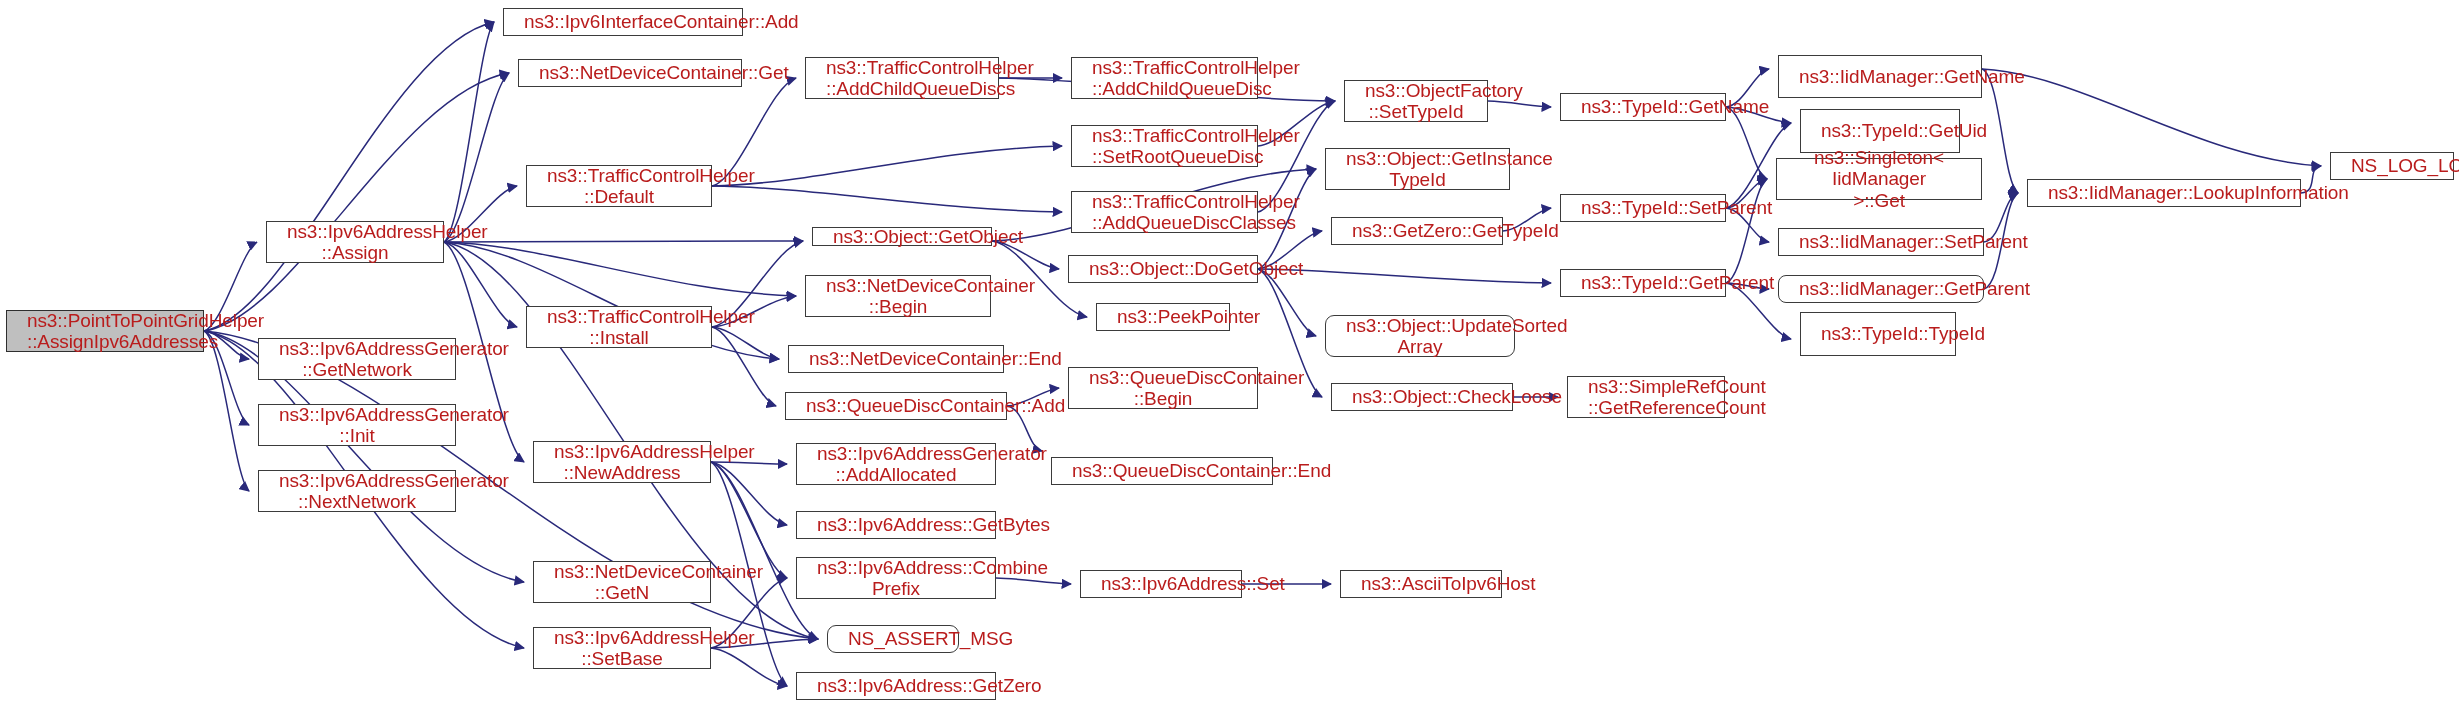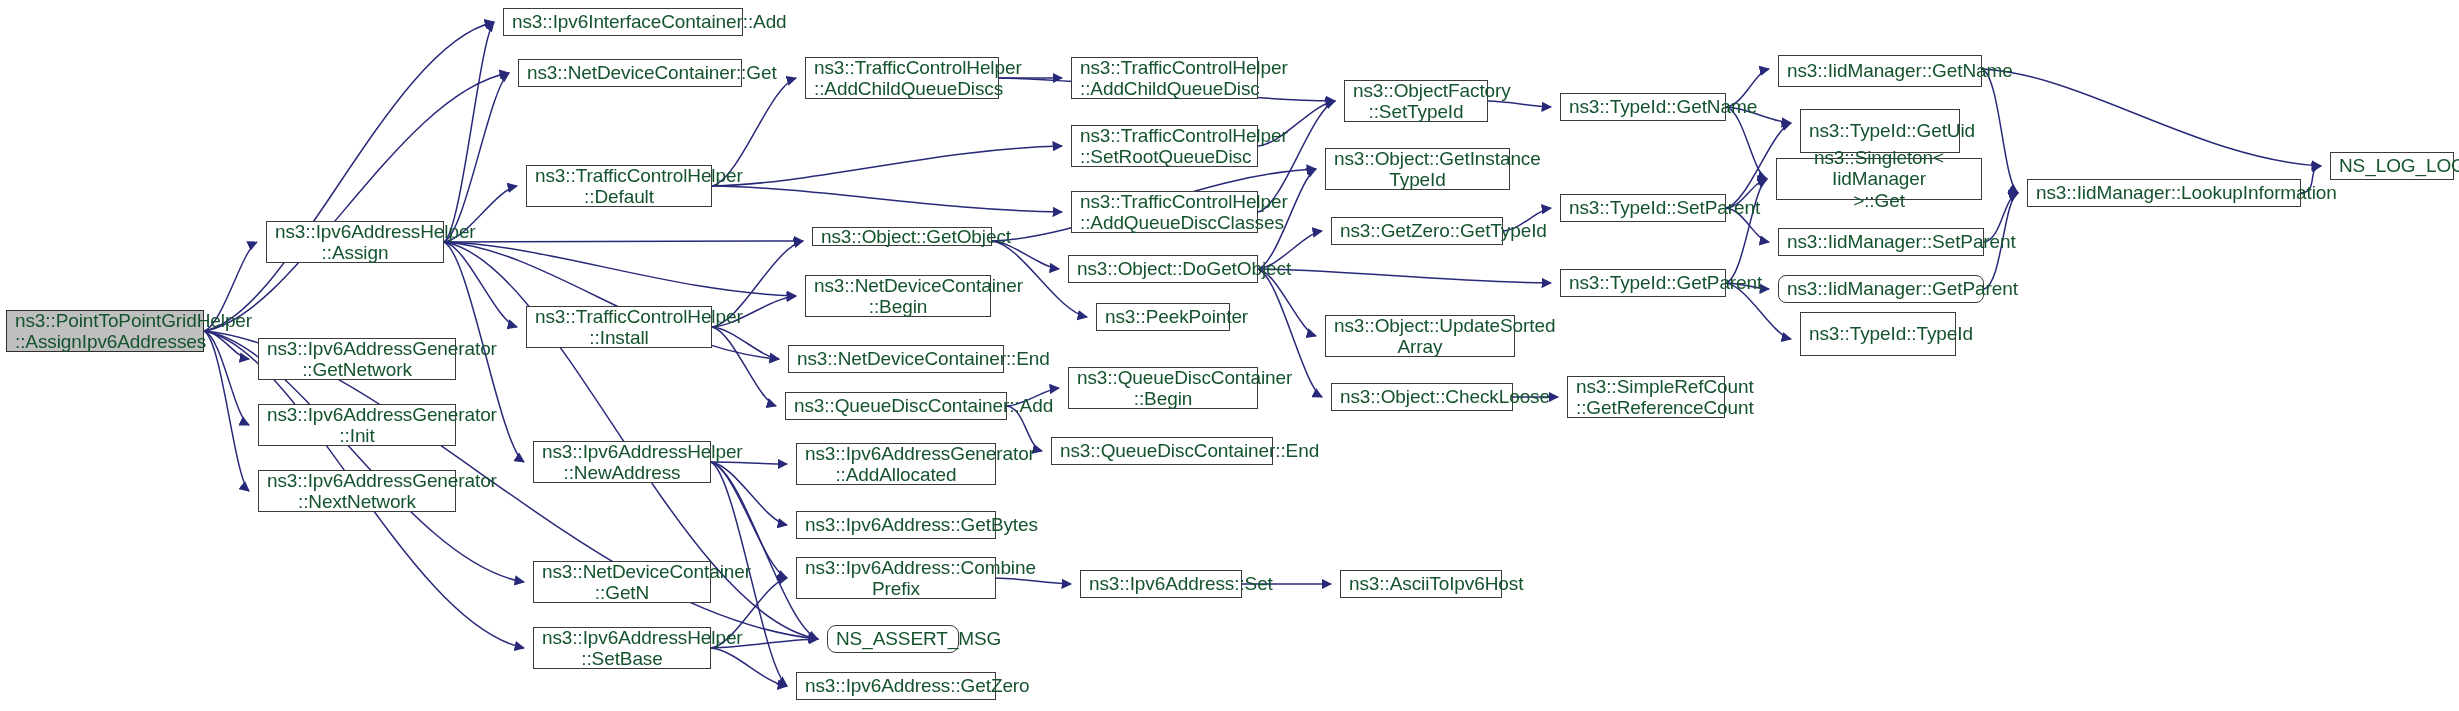--- a/index.html
+++ b/index.html
@@ -22,28 +22,28 @@
     top: 0;
     width: 2459px;
     height: 711px;
     pointer-events: none;
   }
   .gnode {
     position: absolute;
     box-sizing: border-box;
     border: 1.6px solid #3b3b3b;
     background: #ffffff;
-    color: #14532d;
+    color: #b91c1c;
     font-size: 19px;
     line-height: 1.12;
     display: flex;
     align-items: center;
     justify-content: flex-end;
     text-align: center;
-    padding: 1px 8px;
+    padding: 1px 20px;
     white-space: pre-line;
     letter-spacing: -0.1px;
     z-index: 5;
   }
   .gnode.root {
     background: #bfbfbf;
     border-color: #2e2e2e;
   }
   .gnode-label {
     display: block;
@@ -169,36 +169,36 @@
       <div class="gnode" style="left: 1071px; top: 57px; width: 187px; height: 42px;"><span class="gnode-label">ns3::TrafficControlHelper
 ::AddChildQueueDisc</span></div>
       <div class="gnode" style="left: 1071px; top: 125px; width: 187px; height: 42px;"><span class="gnode-label">ns3::TrafficControlHelper
 ::SetRootQueueDisc</span></div>
       <div class="gnode" style="left: 1071px; top: 191px; width: 187px; height: 42px;"><span class="gnode-label">ns3::TrafficControlHelper
 ::AddQueueDiscClasses</span></div>
       <div class="gnode" style="left: 1068px; top: 255px; width: 190px; height: 28px;"><span class="gnode-label">ns3::Object::DoGetObject</span></div>
       <div class="gnode" style="left: 1096px; top: 303px; width: 134px; height: 28px;"><span class="gnode-label">ns3::PeekPointer</span></div>
       <div class="gnode" style="left: 1068px; top: 367px; width: 190px; height: 42px;"><span class="gnode-label">ns3::QueueDiscContainer
 ::Begin</span></div>
-      <div class="gnode" style="left: 1051px; top: 437px; width: 222px; height: 28px;"><span class="gnode-label">ns3::QueueDiscContainer::End</span></div>
+      <div class="gnode" style="left: 1051px; top: 457px; width: 222px; height: 28px;"><span class="gnode-label">ns3::QueueDiscContainer::End</span></div>
       <div class="gnode" style="left: 1080px; top: 570px; width: 162px; height: 28px;"><span class="gnode-label">ns3::Ipv6Address::Set</span></div>
       <div class="gnode" style="left: 1344px; top: 80px; width: 144px; height: 42px;"><span class="gnode-label">ns3::ObjectFactory
 ::SetTypeId</span></div>
       <div class="gnode" style="left: 1325px; top: 148px; width: 185px; height: 42px;"><span class="gnode-label">ns3::Object::GetInstance
 TypeId</span></div>
       <div class="gnode" style="left: 1331px; top: 217px; width: 172px; height: 28px;"><span class="gnode-label">ns3::GetZero::GetTypeId</span></div>
-      <div class="gnode" style="left: 1325px; top: 315px; width: 190px; height: 42px;"><span class="gnode-label">ns3::Object::UpdateSorted
+      <div class="gnode" style="left: 1325px; top: 315px; width: 190px; height: 42px; border-radius: 9px;"><span class="gnode-label">ns3::Object::UpdateSorted
 Array</span></div>
       <div class="gnode" style="left: 1331px; top: 383px; width: 182px; height: 28px;"><span class="gnode-label">ns3::Object::CheckLoose</span></div>
       <div class="gnode" style="left: 1560px; top: 93px; width: 166px; height: 28px;"><span class="gnode-label">ns3::TypeId::GetName</span></div>
       <div class="gnode" style="left: 1560px; top: 194px; width: 166px; height: 28px;"><span class="gnode-label">ns3::TypeId::SetParent</span></div>
       <div class="gnode" style="left: 1560px; top: 269px; width: 166px; height: 28px;"><span class="gnode-label">ns3::TypeId::GetParent</span></div>
       <div class="gnode" style="left: 1567px; top: 376px; width: 158px; height: 42px;"><span class="gnode-label">ns3::SimpleRefCount
 ::GetReferenceCount</span></div>
-      <div class="gnode" style="left: 1778px; top: 55px; width: 204px; height: 32px;"><span class="gnode-label">ns3::IidManager::GetName</span></div>
+      <div class="gnode" style="left: 1778px; top: 55px; width: 204px; height: 43px;"><span class="gnode-label">ns3::IidManager::GetName</span></div>
       <div class="gnode" style="left: 1800px; top: 109px; width: 160px; height: 44px;"><span class="gnode-label">ns3::TypeId::GetUid</span></div>
       <div class="gnode" style="left: 1776px; top: 158px; width: 206px; height: 42px;"><span class="gnode-label">ns3::Singleton&lt; IidManager
 &gt;::Get</span></div>
       <div class="gnode" style="left: 1778px; top: 228px; width: 206px; height: 28px;"><span class="gnode-label">ns3::IidManager::SetParent</span></div>
       <div class="gnode" style="left: 1778px; top: 275px; width: 206px; height: 28px; border-radius: 8px;"><span class="gnode-label">ns3::IidManager::GetParent</span></div>
       <div class="gnode" style="left: 1800px; top: 312px; width: 156px; height: 44px;"><span class="gnode-label">ns3::TypeId::TypeId</span></div>
       <div class="gnode" style="left: 2027px; top: 179px; width: 274px; height: 28px;"><span class="gnode-label">ns3::IidManager::LookupInformation</span></div>
       <div class="gnode" style="left: 2330px; top: 152px; width: 124px; height: 28px;"><span class="gnode-label">NS_LOG_LOGIC</span></div>
       <div class="gnode" style="left: 1340px; top: 570px; width: 162px; height: 28px;"><span class="gnode-label">ns3::AsciiToIpv6Host</span></div>
     </div>

